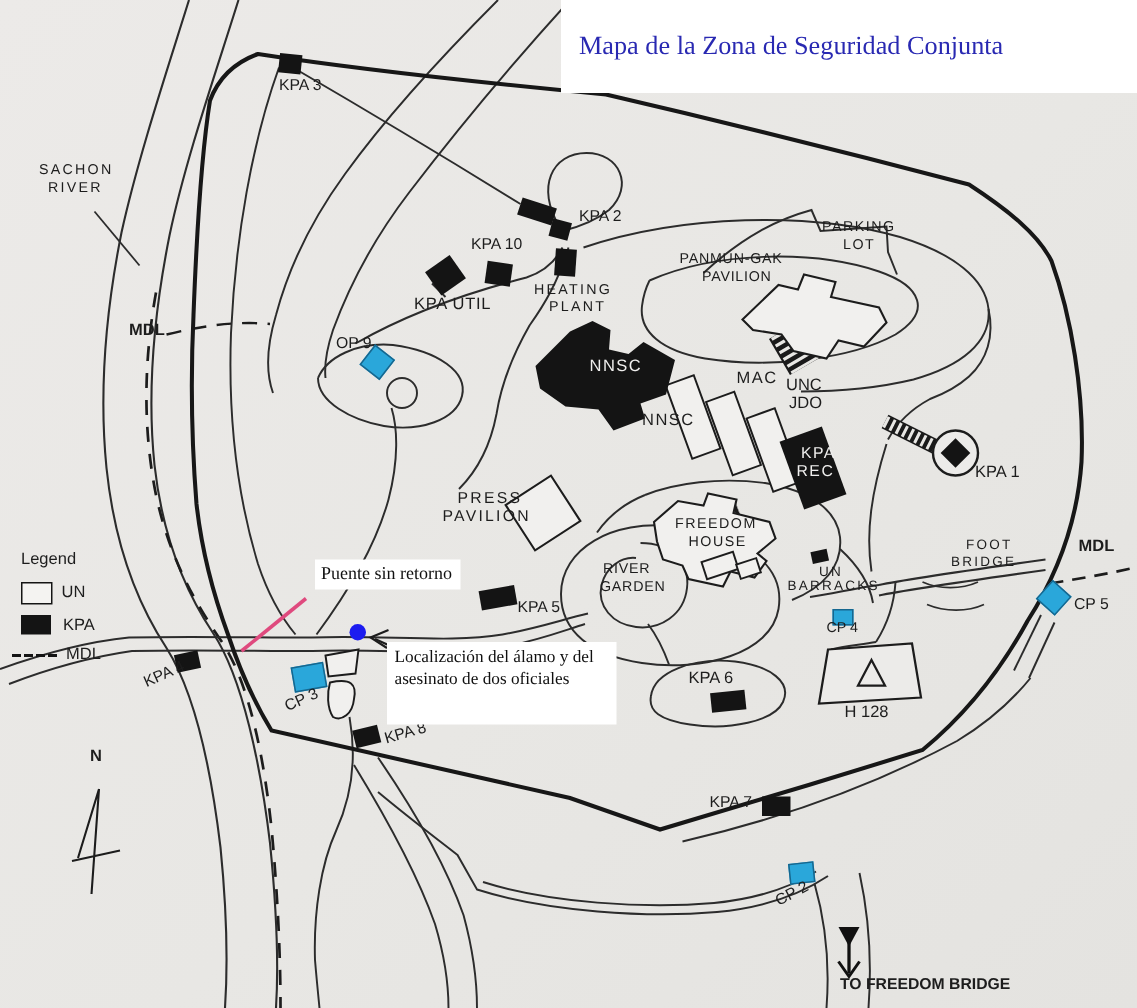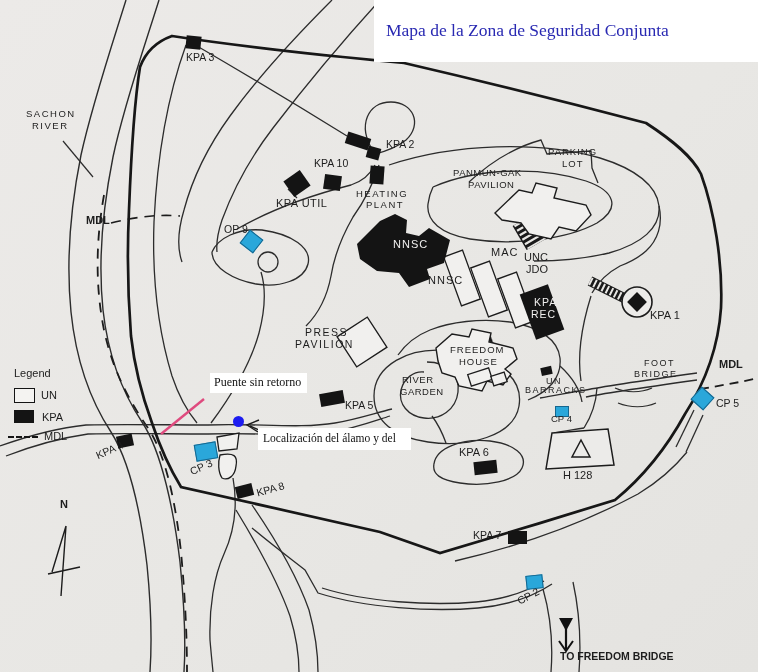--- a/index.html
+++ b/index.html
@@ -13,21 +13,21 @@
   .sp2{font-size:9px;letter-spacing:1.5px;text-align:center;}
   .wh{color:#f0efee;}
   .bold{font-weight:bold;}
   .mk{position:absolute;background:#141414;}
   .un{background:#2aa7da;border:1px solid #16678f;}
   .dot{position:absolute;width:11px;height:11px;border-radius:50%;background:#1c1cf0;}
   .whitebox{position:absolute;background:#ffffff;font-family:"Liberation Serif",serif;color:#101010;}
   #title-box{left:374px;top:0;width:384px;height:62px;}
   #title-box div{margin:18px 0 0 12px;line-height:24px;font-size:17.5px;color:#2929b2;}
   #puente-box{left:173px;top:373px;padding:2px 6px 3px 4px;font-size:12px;margin-left:37px;}
-  #incident-box{left:258px;top:428px;width:146px;padding:3px 2px 4px 5px;font-size:11.5px;line-height:15px;}
+  #incident-box{left:258px;top:428px;width:146px;padding:3px 2px 22px 5px;font-size:11.5px;line-height:15px;}
   .legend-swatch{position:absolute;}
   .rot{transform-origin:left top;}
 </style>
 </head>
 <body>
 
 <div id="stage">
 
 <svg id="linework" width="758" height="672" viewBox="0 0 758 672">
 
@@ -200,19 +200,20 @@
 <div class="legend-swatch" style="left:14px;top:388px;width:19px;height:13px;background:#f4f3f1;border:1.6px solid #141414"></div>
 <div class="ml b11" style="left:41px;top:389px">UN</div>
 <div class="legend-swatch" style="left:14px;top:410px;width:20px;height:13px;background:#141414"></div>
 <div class="ml b11" style="left:42px;top:411px">KPA</div>
 <div class="legend-swatch" style="left:8px;top:436px;width:30px;height:0;border-top:2.6px dashed #141414"></div>
 <div class="ml b11" style="left:44px;top:430px">MDL</div>
 
 <div class="whitebox" id="puente-box">Puente sin retorno</div>
 <div class="whitebox" id="incident-box">
   <div>Localización del álamo y del</div>
+  <div>asesinato de dos oficiales</div>
 </div>
 
 <div class="whitebox" id="title-box">
   <div>Mapa de la Zona de Seguridad Conjunta</div>
 </div>
 
 </div>
 
 </body></html>

